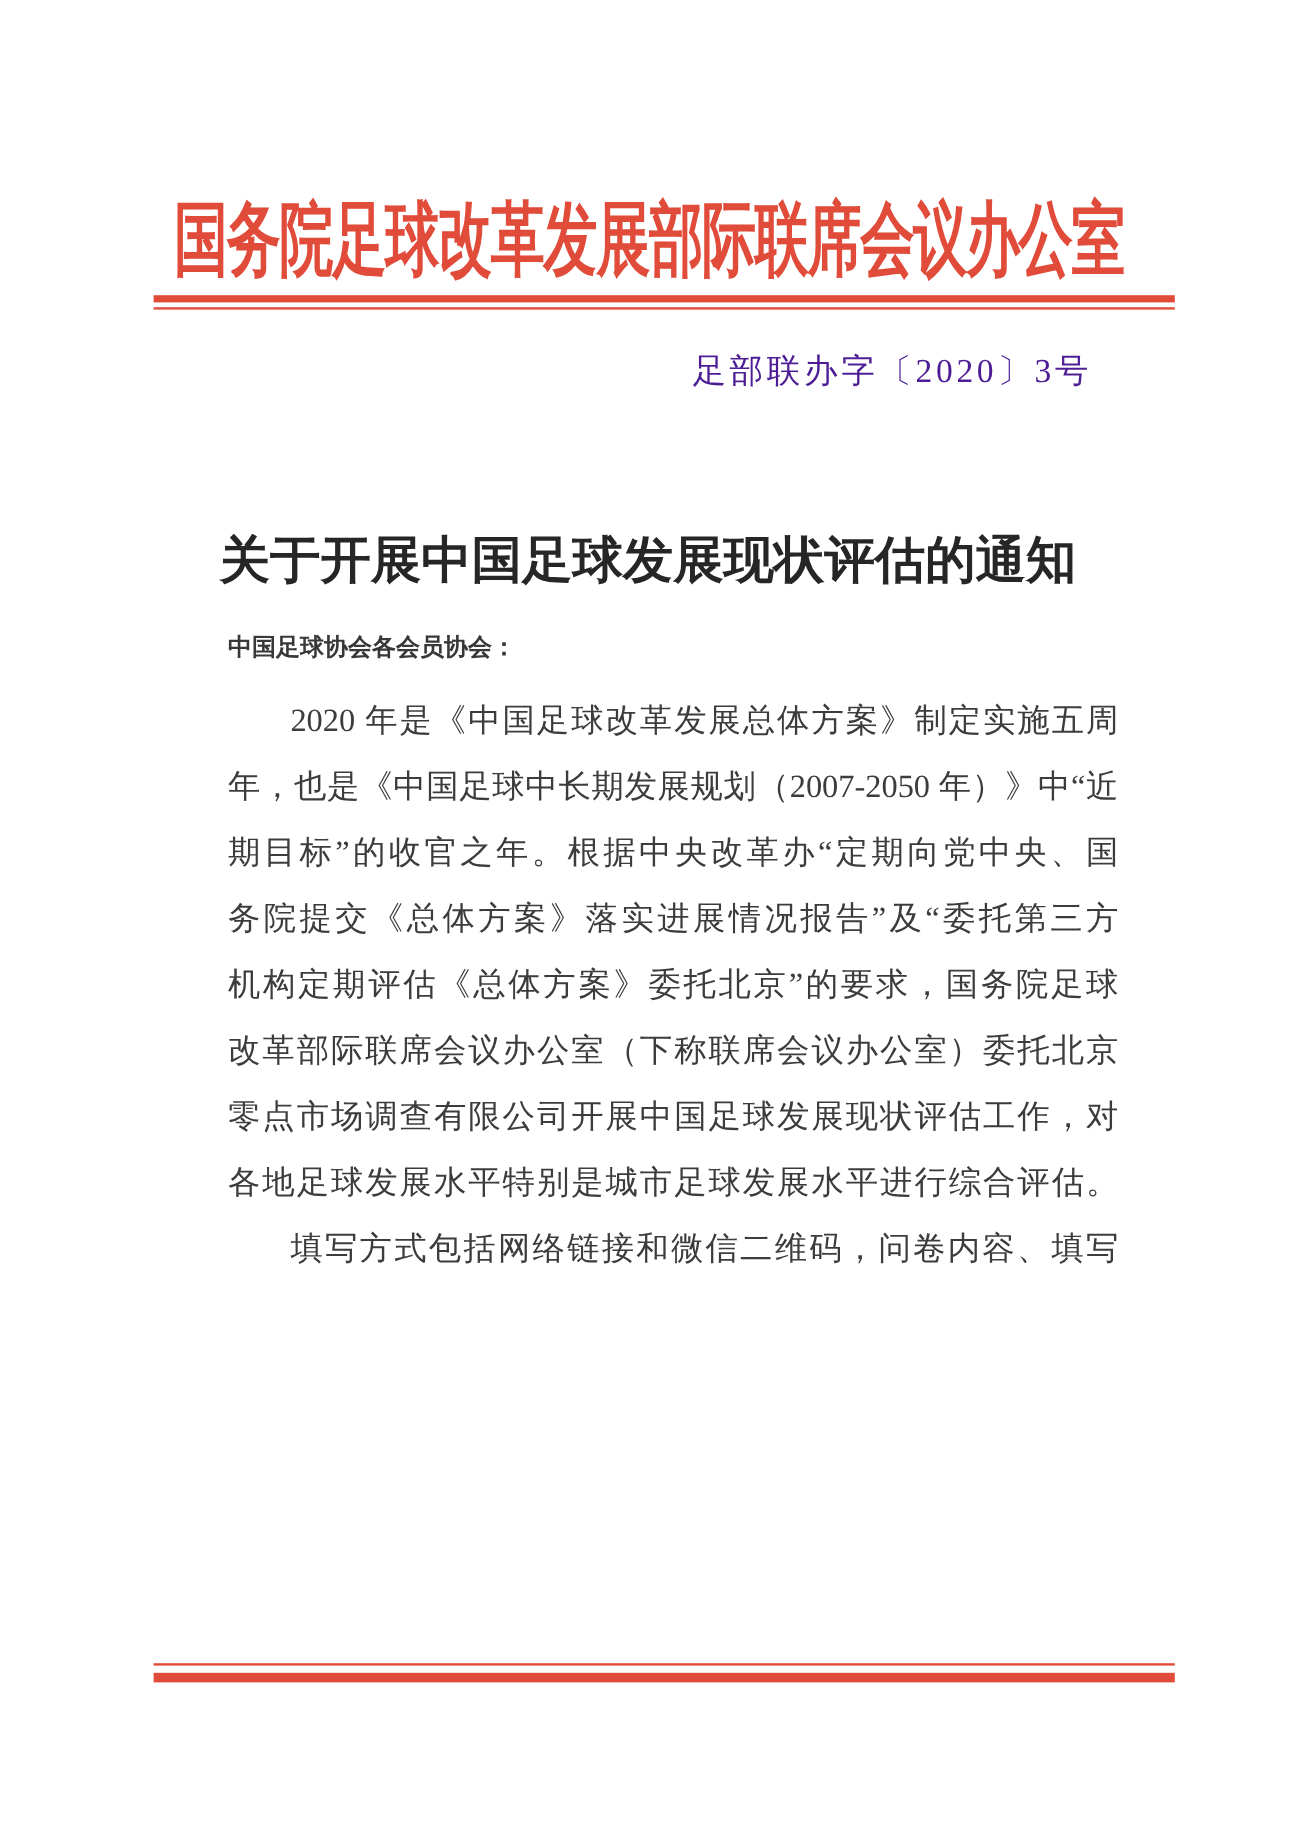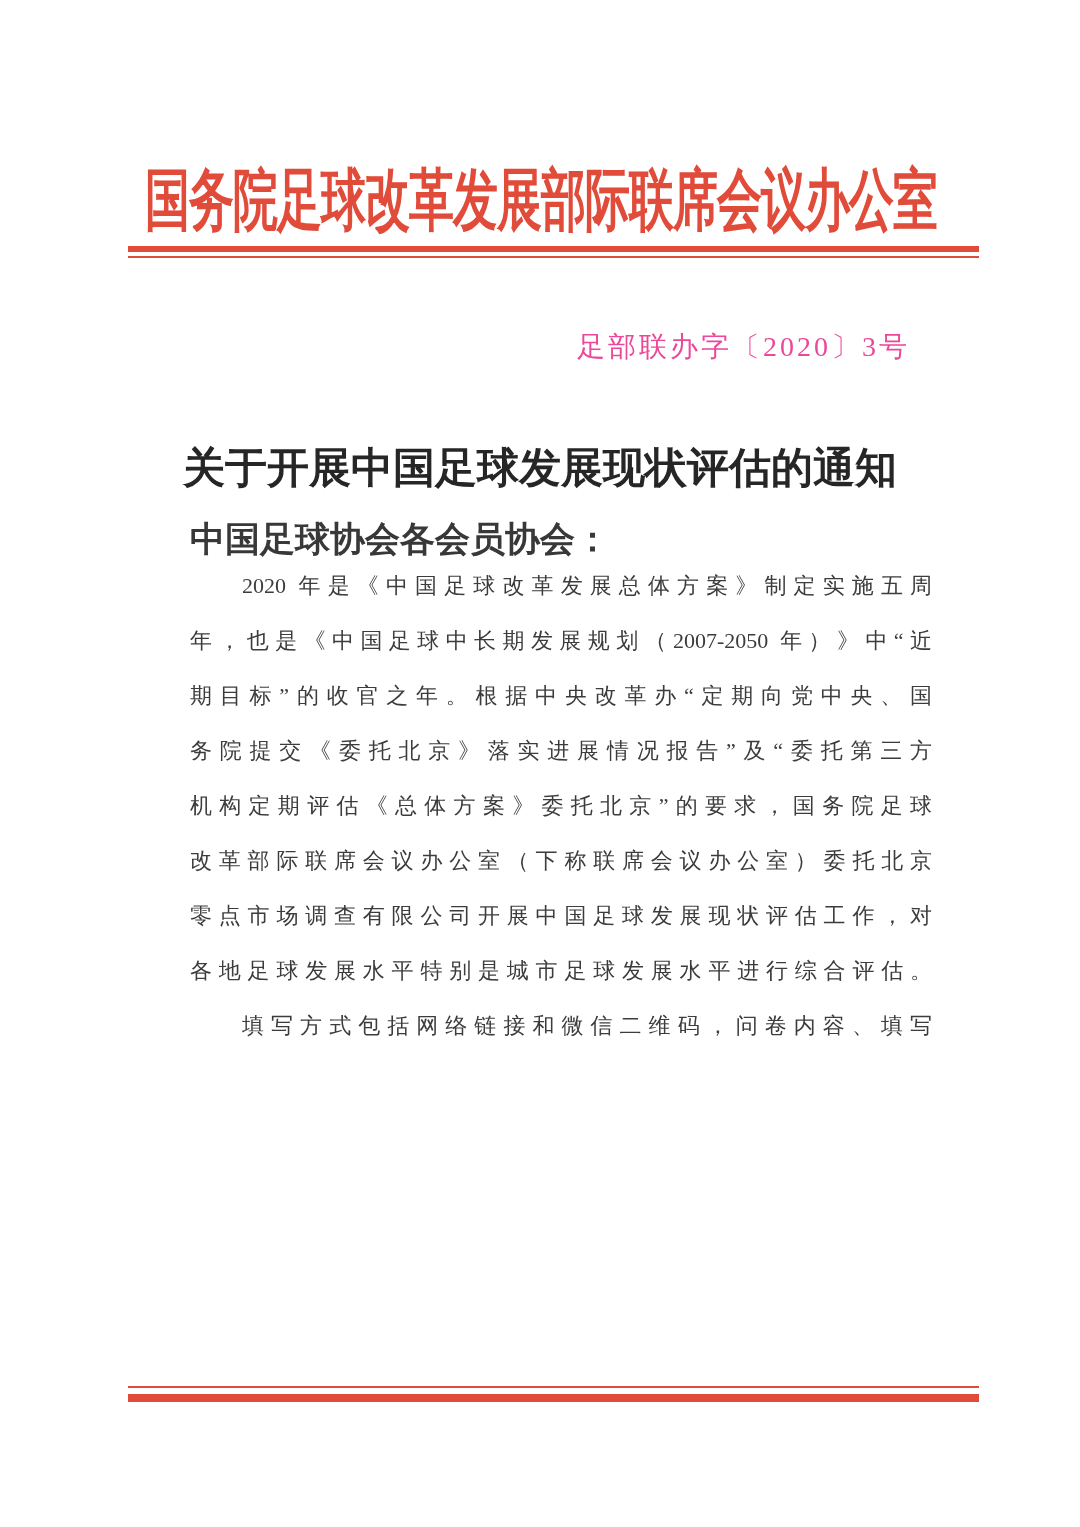--- a/index.html
+++ b/index.html
@@ -48,56 +48,55 @@
   .rule-bottom .gap{height:6px;}
   .rule-bottom .thick{height:8px;}
   
   .doc-number{
     position:absolute;
     top:290px;
     right:170px;
     font-size:28px;
     line-height:40px;
     letter-spacing:3px;
-    color:#ec4899;
+    color:#4c1d95;
     white-space:nowrap;
-    margin-top:37px;
   }
   
   .doc-title{
     position:absolute;
     top:418px;
     left:0;
     width:100%;
     text-align:center;
     font-size:42px;
     line-height:52px;
     font-weight:700;
     color:#262626;
     white-space:nowrap;
     margin-top:24px;
   }
   
   .salutation{
     position:absolute;
     top:520px;
     left:190px;
-    font-size:35px;
+    font-size:20px;
     line-height:40px;
     font-weight:600;
     color:#383838;
     white-space:nowrap;
   }
   
   .doc-body{
     position:absolute;
-    top:558px;
+    top:573px;
     left:190px;
     width:742px;
-    font-size:22px;
+    font-size:27px;
     color:var(--ink);
   }
   .line{
     height:55px;
     line-height:55px;
     text-align:justify;
     text-align-last:justify;
     overflow:hidden;
     white-space:normal;
   }
@@ -127,21 +126,21 @@
 
   <div class="doc-title">关于开展中国足球发展现状评估的通知</div>
 
   <div class="salutation">中国足球协会各会员协会：</div>
 
   <div class="doc-body">
       <div>
         <div class="line indent">2020 年是《中国足球改革发展总体方案》制定实施五周</div>
         <div class="line">年，也是《中国足球中长期发展规划（2007-2050 年）》中“近</div>
         <div class="line">期目标”的收官之年。根据中央改革办“定期向党中央、国</div>
-        <div class="line">务院提交《委托北京》落实进展情况报告”及“委托第三方</div>
+        <div class="line">务院提交《总体方案》落实进展情况报告”及“委托第三方</div>
         <div class="line">机构定期评估《总体方案》委托北京”的要求，国务院足球</div>
         <div class="line">改革部际联席会议办公室（下称联席会议办公室）委托北京</div>
         <div class="line">零点市场调查有限公司开展中国足球发展现状评估工作，对</div>
         <div class="line">各地足球发展水平特别是城市足球发展水平进行综合评估。</div>
       </div>
       <div>
         <div class="line indent">填写方式包括网络链接和微信二维码，问卷内容、填写</div>
       </div>
     </div>
 

